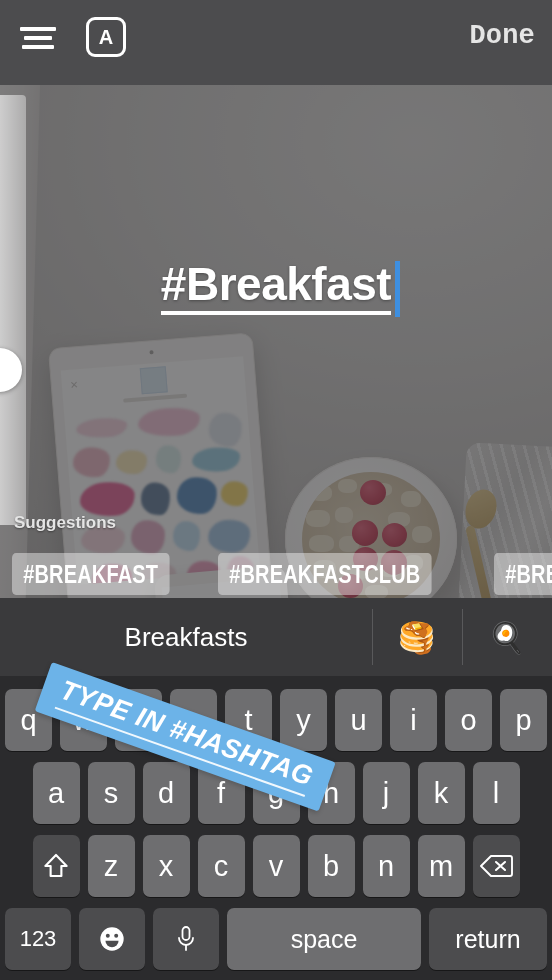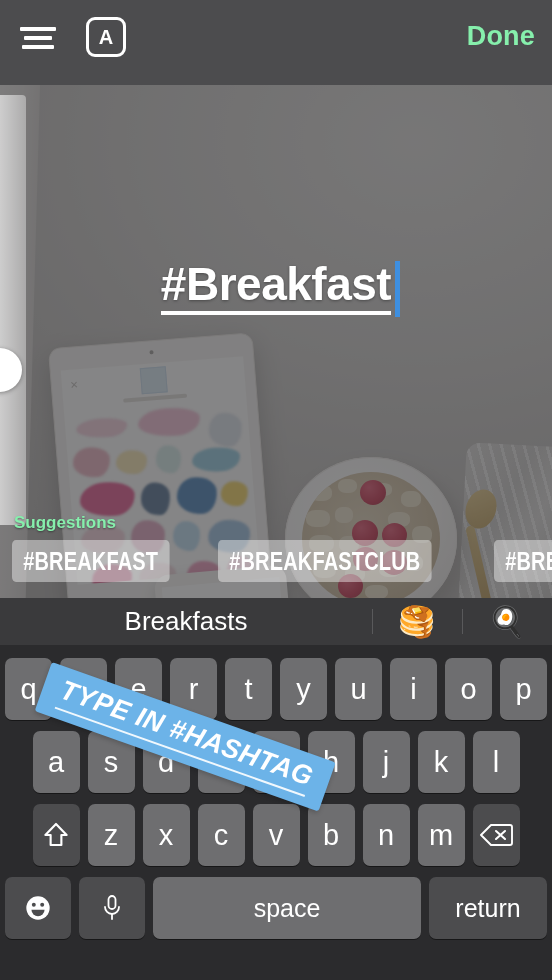--- a/index.html
+++ b/index.html
@@ -73,51 +73,51 @@
   .align-icon i { position:absolute; left:0; height:4px; border-radius:1px; background:#fff; display:block; }
   .align-icon i:nth-child(1){ top:7px; width:36px; }
   .align-icon i:nth-child(2){ top:16px; width:28px; left:4px; }
   .align-icon i:nth-child(3){ top:25px; width:32px; left:2px; }
   .a-box { position:absolute; left:86px; top:17px; width:40px; height:40px; border:3px solid #fff;
       border-radius:9px; color:#fff; font-size:20px; font-weight:bold; display:flex;
       align-items:center; justify-content:center; cursor:pointer; }
   .classic-pill { position:absolute; left:208px; top:18px; width:135px; height:38px;
       border:3px solid #fff; border-radius:19px; color:#fff; font-size:17px; font-weight:bold;
       letter-spacing:.6px; display:flex; align-items:center; justify-content:center; cursor:pointer; }
-  .done-btn { position:absolute; right:17px; top:21px; color:#86efac; font-size:27px; font-weight:bold;
-      letter-spacing:.2px; cursor:pointer; }
+  .done-btn { position:absolute; right:17px; top:21px; color:#e5e5e5; font-size:27px; font-weight:bold;
+      letter-spacing:.2px; cursor:pointer;font-family:Liberation Mono, monospace; }
 
   
   .slider-track { position:absolute; left:0px; top:95px; width:26px; height:430px; z-index:60;
       background:linear-gradient(90deg,rgba(255,255,255,.62),rgba(255,255,255,.38));
       border-radius:0 4px 4px 0; }
   .slider-knob { position:absolute; left:-22px; top:348px; width:44px; height:44px; z-index:61;
       border-radius:50%; background:#fff; box-shadow:0 1px 4px rgba(0,0,0,.35); cursor:pointer; }
 
   
   .text-layer { position:absolute; left:0; top:260px; width:552px; z-index:70; text-align:center; }
   .ed-text { display:inline-block; position:relative; color:#fff; font-size:46px; font-weight:bold;
       letter-spacing:-.5px; line-height:1.08; text-shadow:0 1px 3px rgba(0,0,0,.35); }
   .ed-text .ul { position:absolute; left:0; right:0; bottom:-5px; height:4px; background:#fff; }
   .caret { position:absolute; right:-9px; top:1px; width:5px; height:56px; background:#3e8fe0; }
 
   
   .sugg-wrap { position:absolute; left:0; top:513px; width:552px; z-index:75; }
-  .sugg-label { color:#86efac; font-size:17px; font-weight:bold; margin:0 0 7px 14px;
+  .sugg-label { color:#e5e5e5; font-size:17px; font-weight:bold; margin:0 0 20px 14px;
       text-shadow:0 1px 2px rgba(0,0,0,.4); }
   .chips { display:flex; gap:9px; padding-left:12px; }
   .chip { flex:0 0 auto; height:42px; padding:0 14px; border-radius:5px;
       background:rgba(255,255,255,.42); color:#fff; font-size:25px; font-weight:bold;
       display:flex; align-items:center; letter-spacing:.2px; white-space:nowrap; cursor:pointer;
       transform:scaleX(.80); transform-origin:left center; }
 
   
   .keyboard { position:absolute; left:0; top:598px; width:552px; height:382px; z-index:80;
       background:#2b2b2d; }
-  .predbar { position:relative; height:47px; display:flex; align-items:stretch;
+  .predbar { position:relative; height:78px; display:flex; align-items:stretch;
       background:#3a3a3c; }
   .pred { flex:1 1 0; display:flex; align-items:center; justify-content:center; color:#fff;
       font-size:26px; position:relative; cursor:pointer; }
   .pred.emoji { flex:0 0 90px; font-size:30px; }
   .pred + .pred:before { content:""; position:absolute; left:0; top:11px; bottom:11px; width:1px;
       background:rgba(255,255,255,.16); }
   .krow { display:flex; justify-content:center; align-items:center; }
   .krow.r1 { gap:8px; padding:13px 5px 0; }
   .krow.r2 { gap:8px; padding:11px 5px 0; }
   .krow.r3 { gap:8px; padding:11px 5px 0; }
@@ -307,20 +307,21 @@
       <div class="key">m</div>
       <div class="key wide">
         <svg width="34" height="26" viewBox="0 0 34 26">
           <path d="M12 3 H31 A2 2 0 0 1 33 5 V21 A2 2 0 0 1 31 23 H12 L2 13 Z" fill="none" stroke="#fff" stroke-width="1.9" stroke-linejoin="round"></path>
           <path d="M17 9 L26 17 M26 9 L17 17" stroke="#fff" stroke-width="2.1" stroke-linecap="round"></path>
         </svg>
       </div>
     </div>
 
     <div class="krow r4">
+      <div class="key fn">123</div>
       <div class="key fn">
         <svg width="28" height="28" viewBox="0 0 24 24">
           <circle cx="12" cy="12" r="10" fill="#fff"></circle>
           <circle cx="8.4" cy="9.2" r="1.7" fill="#4c4c4e"></circle>
           <circle cx="15.6" cy="9.2" r="1.7" fill="#4c4c4e"></circle>
           <path d="M6.4 13.4 H17.6 A5.6 5.6 0 0 1 6.4 13.4 Z" fill="#4c4c4e"></path>
         </svg>
       </div>
       <div class="key fn">
         <svg width="22" height="28" viewBox="0 0 22 28">

